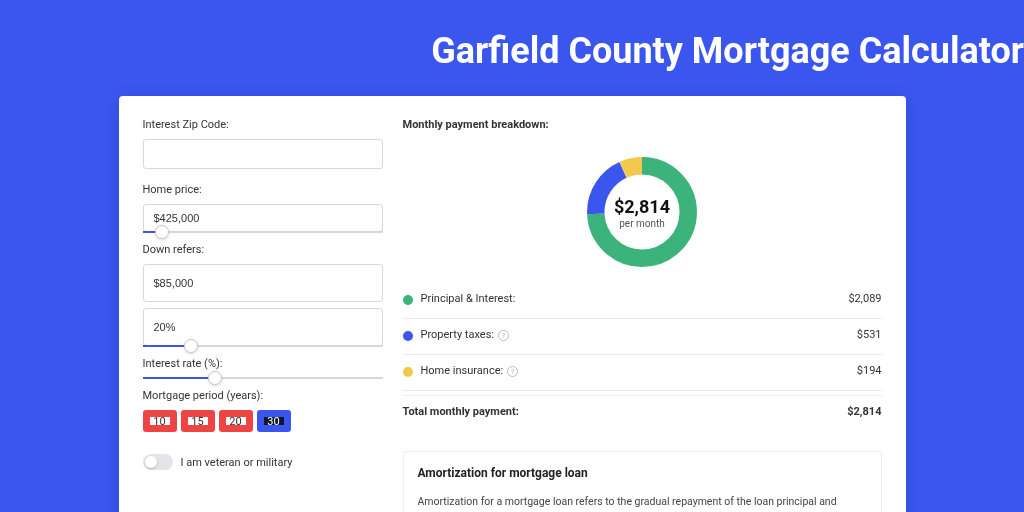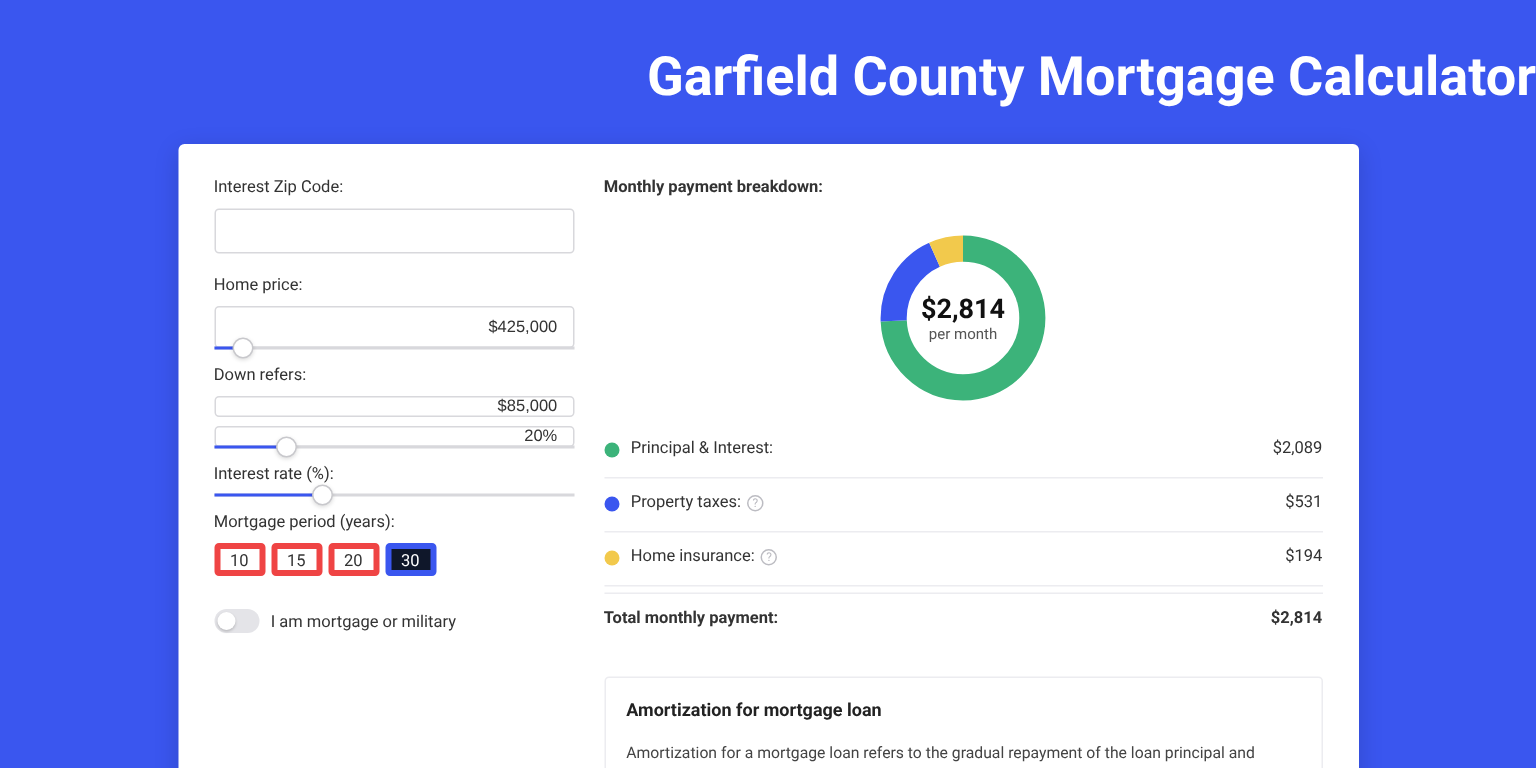--- a/index.html
+++ b/index.html
@@ -5,32 +5,32 @@
   * { box-sizing: border-box; margin: 0; padding: 0; }
   html, body { width: 1024px; height: 512px; overflow: hidden; font-family: -apple-system, BlinkMacSystemFont, "Segoe UI", Roboto, Helvetica, Arial, sans-serif; }
   body { background: #3a56ef; }
   .page-title { color: #fff; font-size: 36px; font-weight: 700; text-align: right; padding: 30px 0 24px; }
   .card { background: #fff; width: 787px; margin: 0 auto; border-radius: 4px 4px 0 0; box-shadow: 0 4px 16px rgba(0,0,0,0.15); padding: 22px 24px 0; height: 512px; }
   .columns { display: flex; gap: 20px; }
   .left { width: 240px; }
   .right { flex: 1; }
   .field-label { font-size: 11px; color: #333; margin-bottom: 8px; }
   .field-label.bold { font-weight: 700; }
-  .input { width: 100%; height: 30px; border: 1px solid #d8d8dc; border-radius: 3px; padding: 0 10px; font-size: 11px; color: #333; background: #fff; text-align: right; }
+  .input { width: 100%; height: 30px; border: 1px solid #d8d8dc; border-radius: 3px; padding: 12px 10px; font-size: 11px; color: #333; background: #fff; }
   .input.sm { height: 28px; }
   .row-2 { display: flex; gap: 6px; flex-direction: column; }
   .row-2 .input:first-child { flex: 1.9; }
   .row-2 .input:last-child { flex: 1; }
   .field-block { margin-bottom: 14px; }
   .field-block.tight { margin-bottom: 10px; }
   .slider-track { position: relative; height: 2px; background: #d8d8dc; margin-top: -1px; }
   .slider-fill { position: absolute; left: 0; top: 0; height: 2px; background: #3a56ef; }
   .slider-thumb { position: absolute; top: -6px; width: 14px; height: 14px; background: #fff; border: 1px solid #c8c8cc; border-radius: 50%; box-shadow: 0 1px 3px rgba(0,0,0,0.15); transform: translateX(-50%); }
   .period-row { display: flex; gap: 4px; }
-  .period-btn { width: 34px; height: 22px; background: #fff; border: 4px solid #ef4444; border-radius: 3px; font-size: 11px; color: #333; display: flex; align-items: center; justify-content: center; cursor: pointer; }
+  .period-btn { width: 34px; height: 22px; background: #fff; border: 7px solid #ef4444; border-radius: 3px; font-size: 11px; color: #333; display: flex; align-items: center; justify-content: center; cursor: pointer; }
   .period-btn.active { background: #0f172a; color: #fff; border-color: #3a56ef; }
   .toggle-row { display: flex; align-items: center; gap: 8px; margin-top: 22px; }
   .toggle { width: 30px; height: 16px; background: #e4e4e8; border-radius: 8px; position: relative; cursor: pointer; }
   .toggle-knob { position: absolute; left: 2px; top: 2px; width: 12px; height: 12px; background: #fff; border-radius: 50%; box-shadow: 0 1px 2px rgba(0,0,0,0.2); }
   .toggle-label { font-size: 11px; color: #333; }
   .donut-wrap { display: flex; justify-content: center; padding: 12px 0 10px; }
   .donut { position: relative; width: 122px; height: 122px; }
   .donut svg { width: 122px; height: 122px; transform: rotate(-90deg); }
   .donut-center { position: absolute; inset: 0; display: flex; flex-direction: column; align-items: center; justify-content: center; }
   .donut-amount { font-size: 18px; font-weight: 700; color: #111; }
@@ -97,21 +97,21 @@
             <div class="period-btn">15</div>
             <div class="period-btn">20</div>
             <div class="period-btn active">30</div>
           </div>
       </div>
 
       <div class="toggle-row">
         <div class="toggle">
             <div class="toggle-knob"></div>
           </div>
-        <span class="toggle-label">I am mortgage or military</span>
+        <span class="toggle-label">I am veteran or military</span>
       </div>
     </div>
 
     <div class="right">
       <div class="field-label bold">Monthly payment breakdown:</div>
 
       <div class="donut-wrap">
         <div class="donut">
           <svg viewBox="0 0 42 42">
             <circle cx="21" cy="21" r="15.915" fill="none" stroke="#3cb37a" stroke-width="6" stroke-dasharray="74.2 25.8" stroke-dashoffset="0"></circle>

